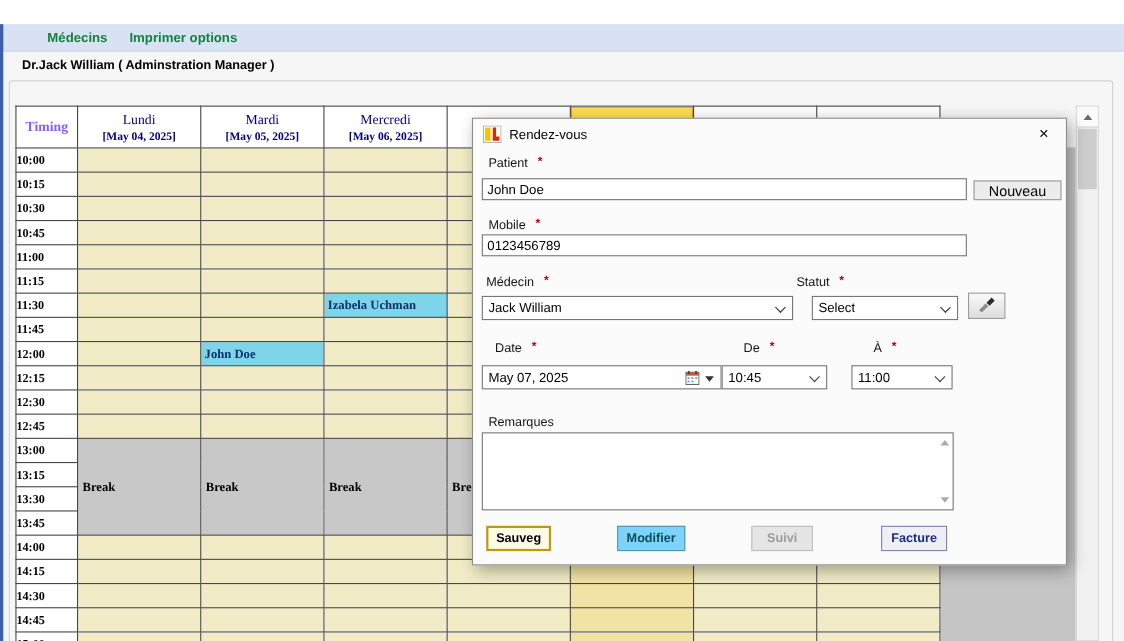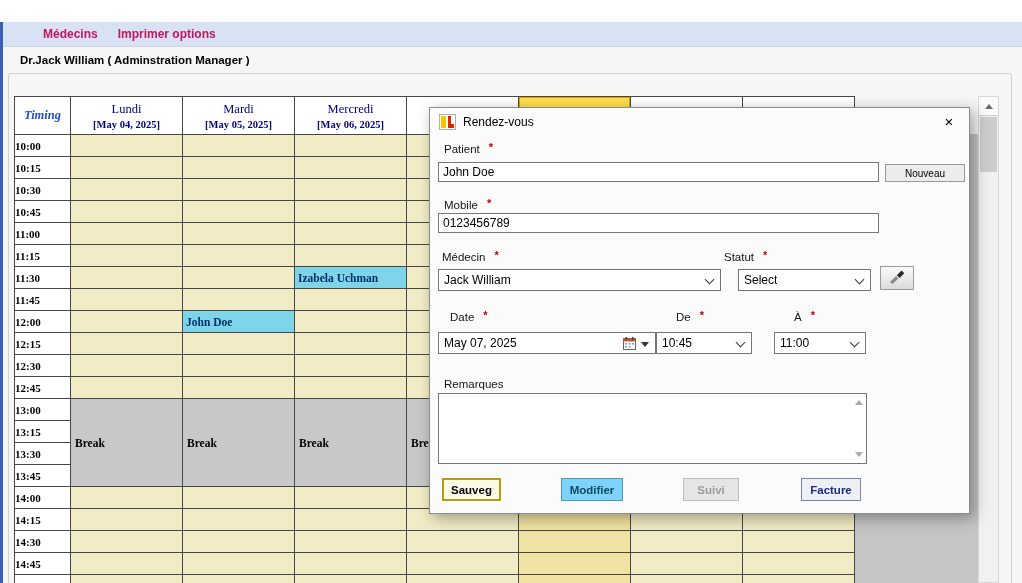--- a/index.html
+++ b/index.html
@@ -8,37 +8,37 @@
     background: #ffffff;
     font-family: "Liberation Sans", sans-serif;
   }
   .left-edge { position:absolute; left:0; top:22px; width:3px; height:561px; background:#3a5fae; z-index:6; }
 
   .menu-bar {
     position:absolute; left:0; top:22px; width:1022px; height:25px;
     background:#d8e2f4; border-bottom:1px solid #c9d6ee;
     display:flex; align-items:center; padding-left:33px; z-index:1;
   }
-  .menu-item { color:#be185d; font-weight:bold; font-size:12px; padding:0 10px; cursor:default; }
+  .menu-item { color:#15803d; font-weight:bold; font-size:12px; padding:0 10px; cursor:default; }
 
   .main { position:absolute; left:0; top:47px; width:1022px; height:536px; background:#f6f6f6; }
   .groupbox { position:absolute; left:8px; top:26px; width:1004px; height:600px; border:1px solid #d2d2d2; border-radius:3px; }
   .groupbox-label {
     position:absolute; left:16px; top:7px; font-size:11.5px; font-weight:bold; color:#000;
     background:#f6f6f6; padding:0 4px; z-index:2;
   }
 
   .grid-filler { position:absolute; left:855px; top:87px; width:123px; height:449px; background:#c5c5c5; }
 
   .schedule-wrap { position:absolute; left:14px; top:49px; z-index:1; }
   table { border-collapse:collapse; table-layout:fixed; width:840px; background:#fff; }
   th, td { border:1px solid #464646; overflow:hidden; white-space:nowrap; }
   thead tr { height:38px; }
   th { background:#ffffff; font-weight:bold; text-align:center; vertical-align:middle; }
-  .th-time { width:56px; color:#1d4ed8; font-family:"Liberation Serif", serif; font-size:12.5px;font-style:italic; }
+  .th-time { width:56px; color:#8b5cf6; font-family:"Liberation Serif", serif; font-size:12.5px; }
   .th-day { width:112px; color:#000080; font-family:"Liberation Serif", serif; }
   .day-name { font-size:12.5px; font-weight:normal; }
   .day-date { font-size:10.5px; font-weight:bold; margin-top:2px; }
   .th-day.hl { background:#ffdf4d; box-shadow: inset 0 0 0 1px #dda600; }
   tbody tr { height:22px; }
   .td-time { background:#fff; color:#000; font-family:"Liberation Serif", serif; font-weight:bold; font-size:11px; }
   .td-day { background:#f1ecc5; }
   .td-day.today { background:#f0e3a3; }
   .td-day.appt { background:#7ed4e8; color:#00306b; font-family:"Liberation Serif", serif; font-weight:bold; font-size:11.5px; padding-left:3px; }
   .td-break { background:#c8c8c8; color:#000; font-family:"Liberation Serif", serif; font-weight:bold; font-size:11.5px; padding-left:4px; vertical-align:middle; }
@@ -65,21 +65,21 @@
   .l-medecin { left:12px; top:143px; }
   .l-statut { left:294px; top:143px; }
   .l-date { left:20px; top:203px; }
   .l-de { left:246px; top:203px; }
   .l-a { left:364px; top:203px; }
   .l-remarques { left:14px; top:270px; }
 
   .dinput { position:absolute; border:1px solid #767676; background:#fff; font-size:12px; font-family:"Liberation Sans", sans-serif; padding:1px 4px; }
   .in-patient { left:8px; top:54px; width:441px; height:20px; }
   .in-mobile { left:8px; top:105px; width:441px; height:20px; }
-  .btn-nouveau { position:absolute; left:455px; top:56px; width:80px; height:18px; background:#ececec; border:1px solid #9a9a9a; font-size:10px; font-family:inherit; }
+  .btn-nouveau { position:absolute; left:455px; top:56px; width:80px; height:18px; background:#ececec; border:1px solid #9a9a9a; font-size:13px; font-family:inherit; }
 
   .combo { position:absolute; height:22px; border:1px solid #767676; background:#fff; display:flex; align-items:center; padding:0 22px 0 5px; }
   .combo-text { overflow:hidden; white-space:nowrap; }
   .chev { position:absolute; right:7px; top:6px; width:7px; height:7px; border-right:1.5px solid #3a3a3a; border-bottom:1.5px solid #3a3a3a; transform:rotate(45deg); }
   .combo-medecin { left:8px; top:161px; width:283px; }
   .combo-statut { left:308px; top:161px; width:133px; }
   .btn-brush { position:absolute; left:450px; top:158px; width:34px; height:24px; background:linear-gradient(#fafafa,#dcdcdc); border:1px solid #9a9a9a; display:flex; align-items:center; justify-content:center; }
 
   .datepick { position:absolute; left:8px; top:224px; width:218px; height:22px; border:1px solid #767676; background:#fff; display:flex; align-items:center; padding-left:5px; }
   .cal-ico { position:absolute; right:19px; top:4px; display:inline-flex; }

